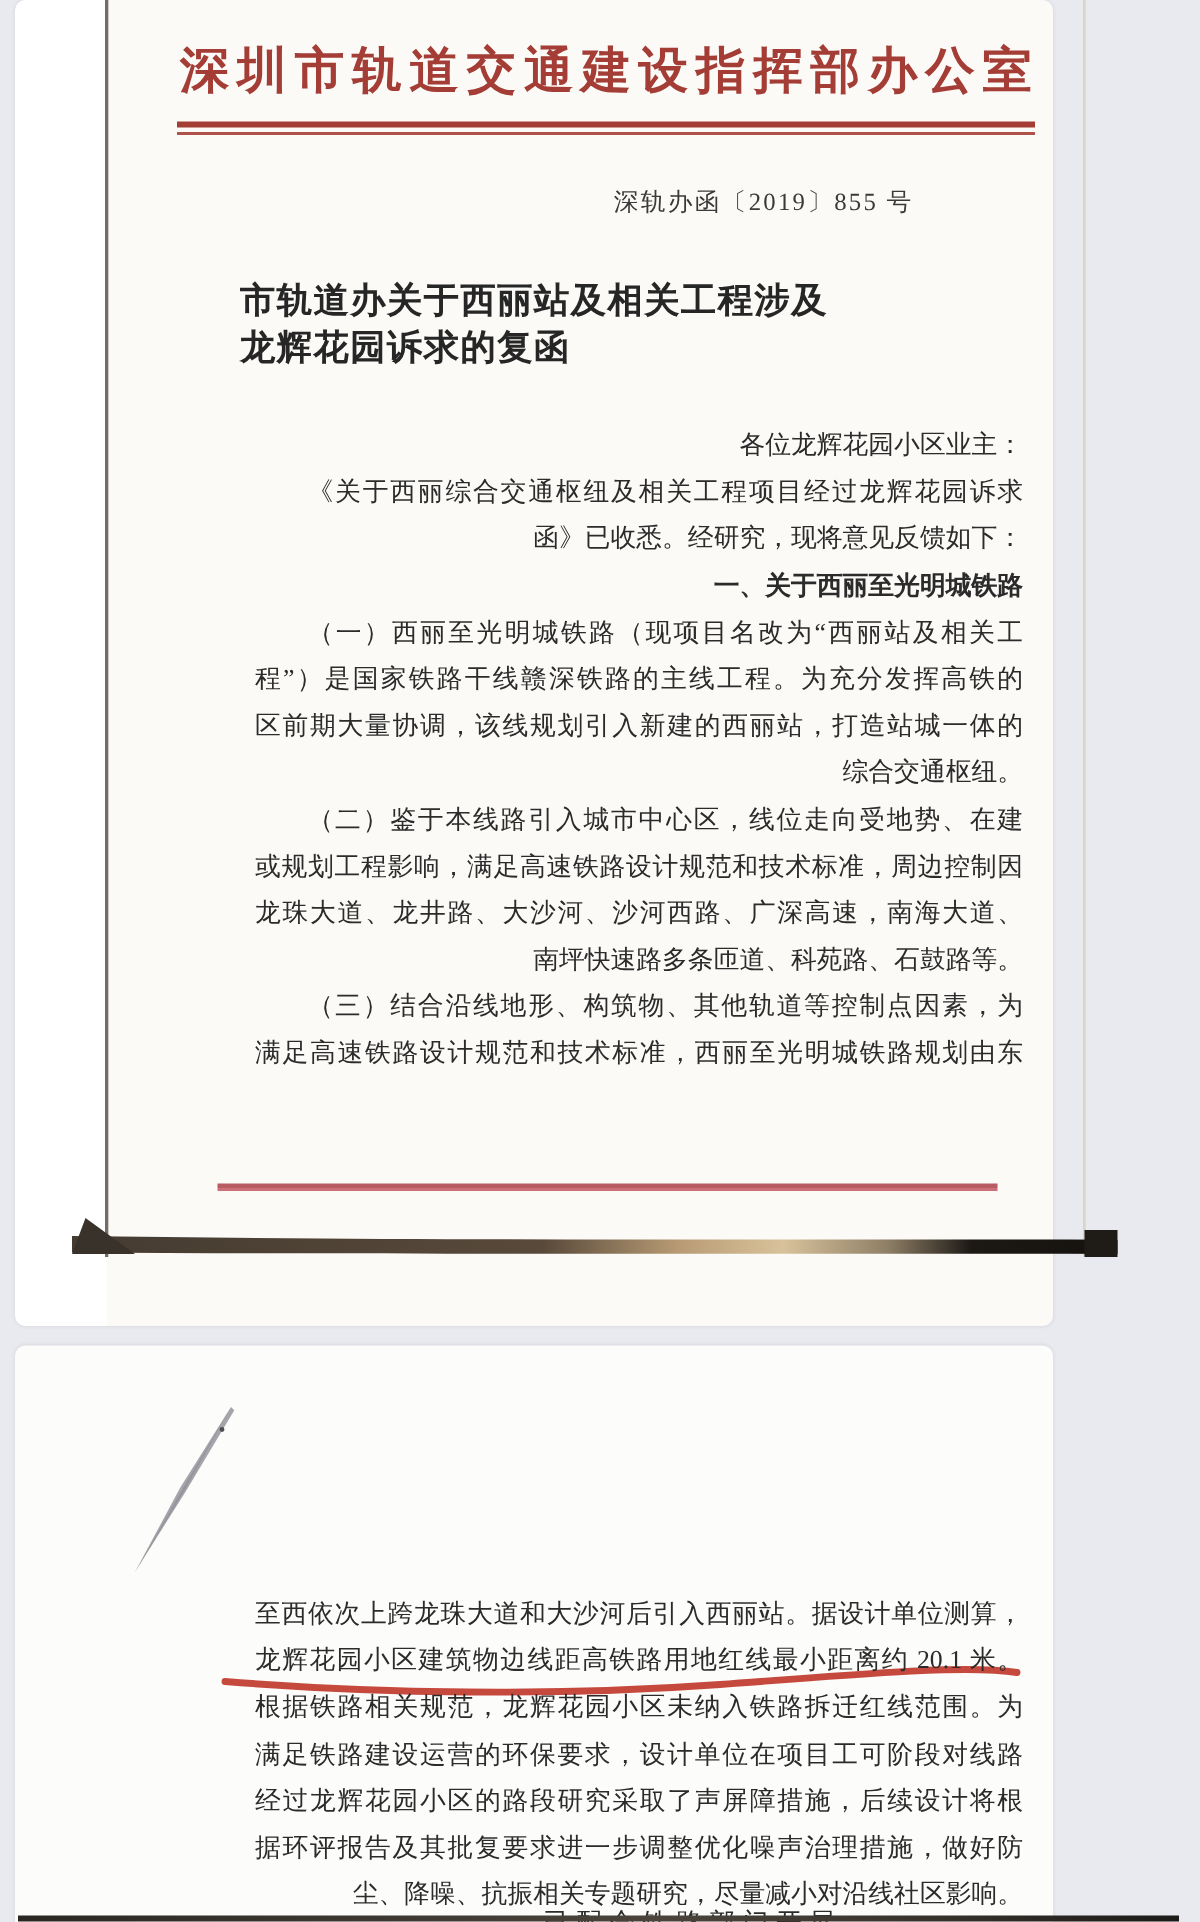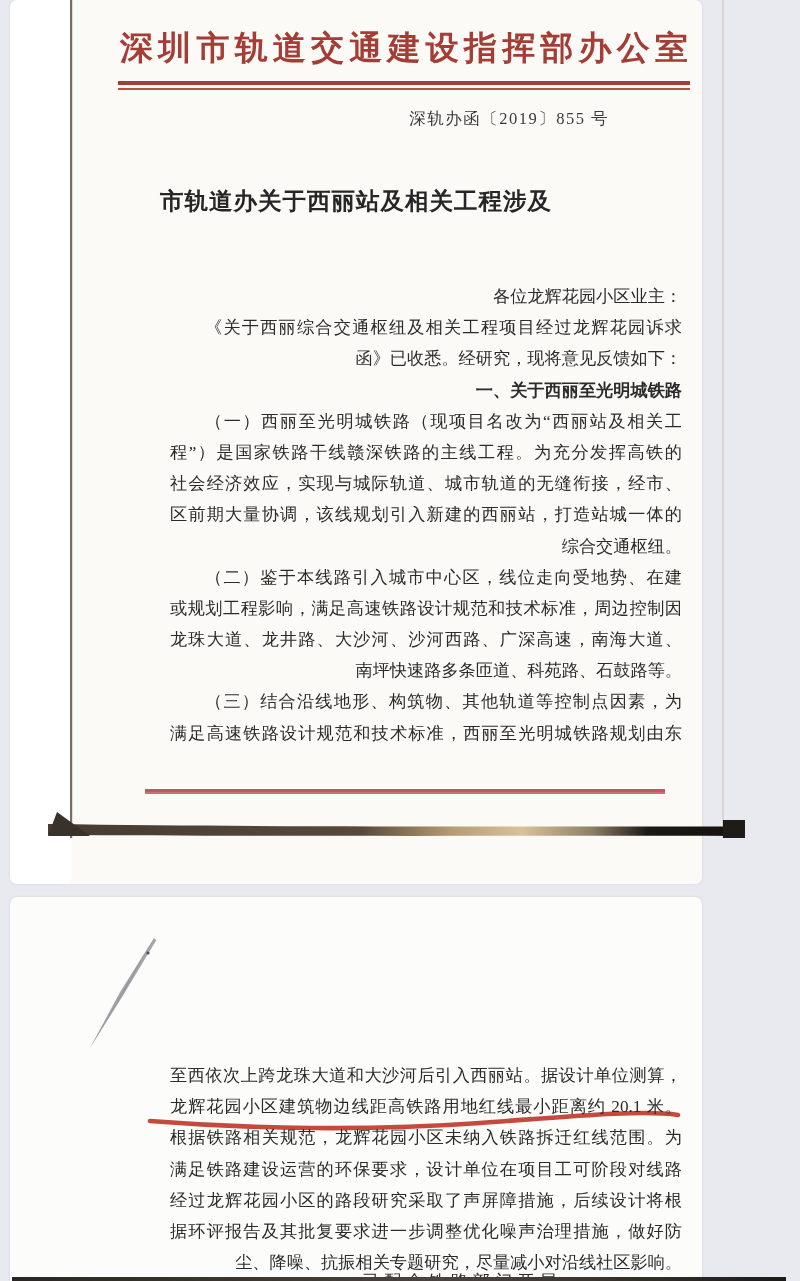--- a/index.html
+++ b/index.html
@@ -9,21 +9,21 @@
   #card1{top:0;height:884px;
     background:linear-gradient(90deg,#ffffff 0 60px,#fbfaf7 62px 710px,#ffffff 714px);}
   #card2{top:897px;height:560px;background:#fcfcfb;}
   .overlay{position:absolute;left:0;top:0;pointer-events:none;}
   
   .agency{position:absolute;left:110px;top:26px;width:568px;font-weight:bold;
     font-size:33px;line-height:44px;color:#a33d35;letter-spacing:0;
     text-align:justify;text-align-last:justify;white-space:nowrap;text-justify:inter-ideograph;}
   .rule1{position:absolute;left:108px;top:81px;width:572px;height:3.5px;background:#a33d35;}
   .rule2{position:absolute;left:108px;top:88px;width:572px;height:1.5px;background:#b0524a;}
-  .docnum{position:absolute;right:93px;top:108px;font-size:16.5px;letter-spacing:1.5px;
+  .docnum{position:absolute;right:93px;top:124px;font-size:16.5px;letter-spacing:1.5px;
     color:#3a3a3a;white-space:nowrap;}
   .doctitle{position:absolute;left:150px;top:186px;width:520px;text-align:left;
     font-weight:bold;font-size:23.5px;line-height:31px;color:#262626;letter-spacing:1px;}
   
   .docbody{position:absolute;left:160px;width:512px;font-size:17.2px;color:#2b2b2b;}
   #body1{top:281px;}
   #body2{top:163px;}
   .bline{height:31.2px;line-height:31.2px;text-align:right;}
   .bline.j{text-align:justify;text-align-last:justify;text-justify:inter-ideograph;}
   .bline.ind{text-indent:35px;}
@@ -62,30 +62,30 @@
   </svg>
 
   <div class="agency">深圳市轨道交通建设指挥部办公室</div>
   <div class="rule1"></div>
   <div class="rule2"></div>
 
   <div class="docnum">深轨办函〔2019〕855 号</div>
 
   <div class="doctitle">
     <div>市轨道办关于西丽站及相关工程涉及</div>
+    <div>龙辉花园诉求的复函</div>
   </div>
 
   <div class="docbody" id="body1">
     <div class="bline">各位龙辉花园小区业主：</div>
   <div class="bline j ind">《关于西丽综合交通枢纽及相关工程项目经过龙辉花园诉求</div>
       <div class="bline">函》已收悉。经研究，现将意见反馈如下：</div>
       <div class="bline ind b">一、关于西丽至光明城铁路</div>
       <div class="bline j ind">（一）西丽至光明城铁路（现项目名改为“西丽站及相关工</div>
       <div class="bline j">程”）是国家铁路干线赣深铁路的主线工程。为充分发挥高铁的</div>
-      <div class="bline j">社会经济效应，实现与城际轨道、城市轨道的无缝衔接，经市、</div>
       <div class="bline j">区前期大量协调，该线规划引入新建的西丽站，打造站城一体的</div>
       <div class="bline">综合交通枢纽。</div>
       <div class="bline j ind">（二）鉴于本线路引入城市中心区，线位走向受地势、在建</div>
       <div class="bline j">或规划工程影响，满足高速铁路设计规范和技术标准，周边控制因</div>
       <div class="bline j">龙珠大道、龙井路、大沙河、沙河西路、广深高速，南海大道、</div>
       <div class="bline">南坪快速路多条匝道、科苑路、石鼓路等。</div>
       <div class="bline j ind">（三）结合沿线地形、构筑物、其他轨道等控制点因素，为</div>
       <div class="bline j">满足高速铁路设计规范和技术标准，西丽至光明城铁路规划由东</div>
     </div>
 

